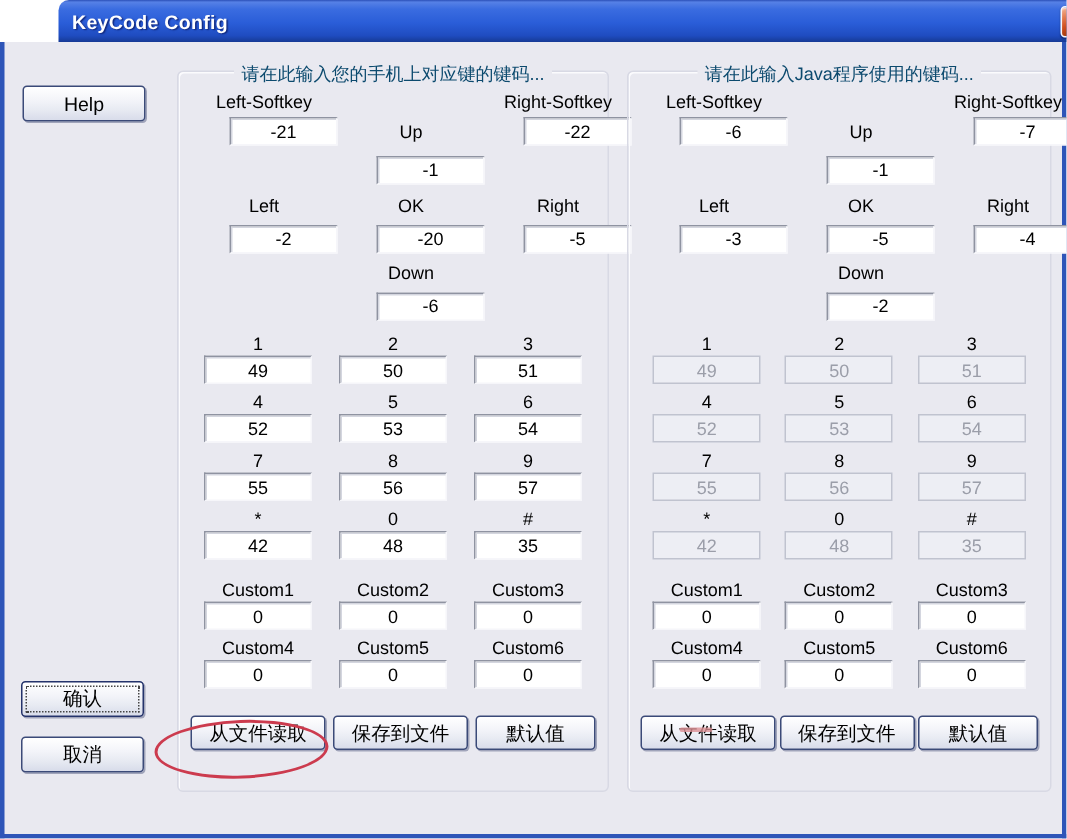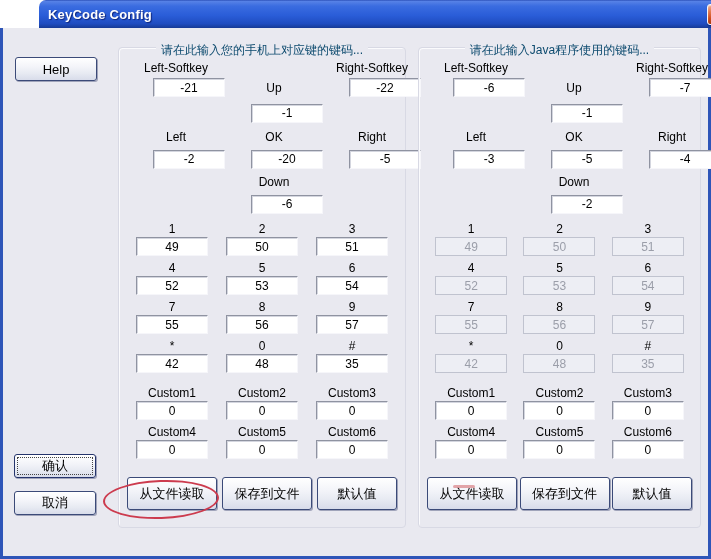--- a/index.html
+++ b/index.html
@@ -90,21 +90,21 @@
   .pairs {
     display:grid; grid-template-columns:1fr 1fr 1fr;
     justify-items:center; padding:0 8px; margin-top:6px;
   }
   .pairs.customs { margin-top:8px; }
   .pair { display:flex; flex-direction:column; align-items:center; margin-bottom:5px; }
   .pair .lbl { height:15px; line-height:15px; }
 
   
   .pbtns { display:flex; justify-content:space-between; margin:13px 8px 0; }
-  .pbtns .xp-btn { height:33px; }
+  .pbtns .xp-btn { height:23px; }
   .pbtn-load, .pbtn-save { width:90px; }
   .pbtn-def { width:80px;font-family:Liberation Serif, serif; }
 
   
   .annot-ellipse {
     position:absolute; left:100px; top:452px; width:116px; height:39px;
     border:2px solid #cc3b4e; border-radius:50%;
     transform:rotate(-2deg); pointer-events:none;
   }
   .annot-dash {

